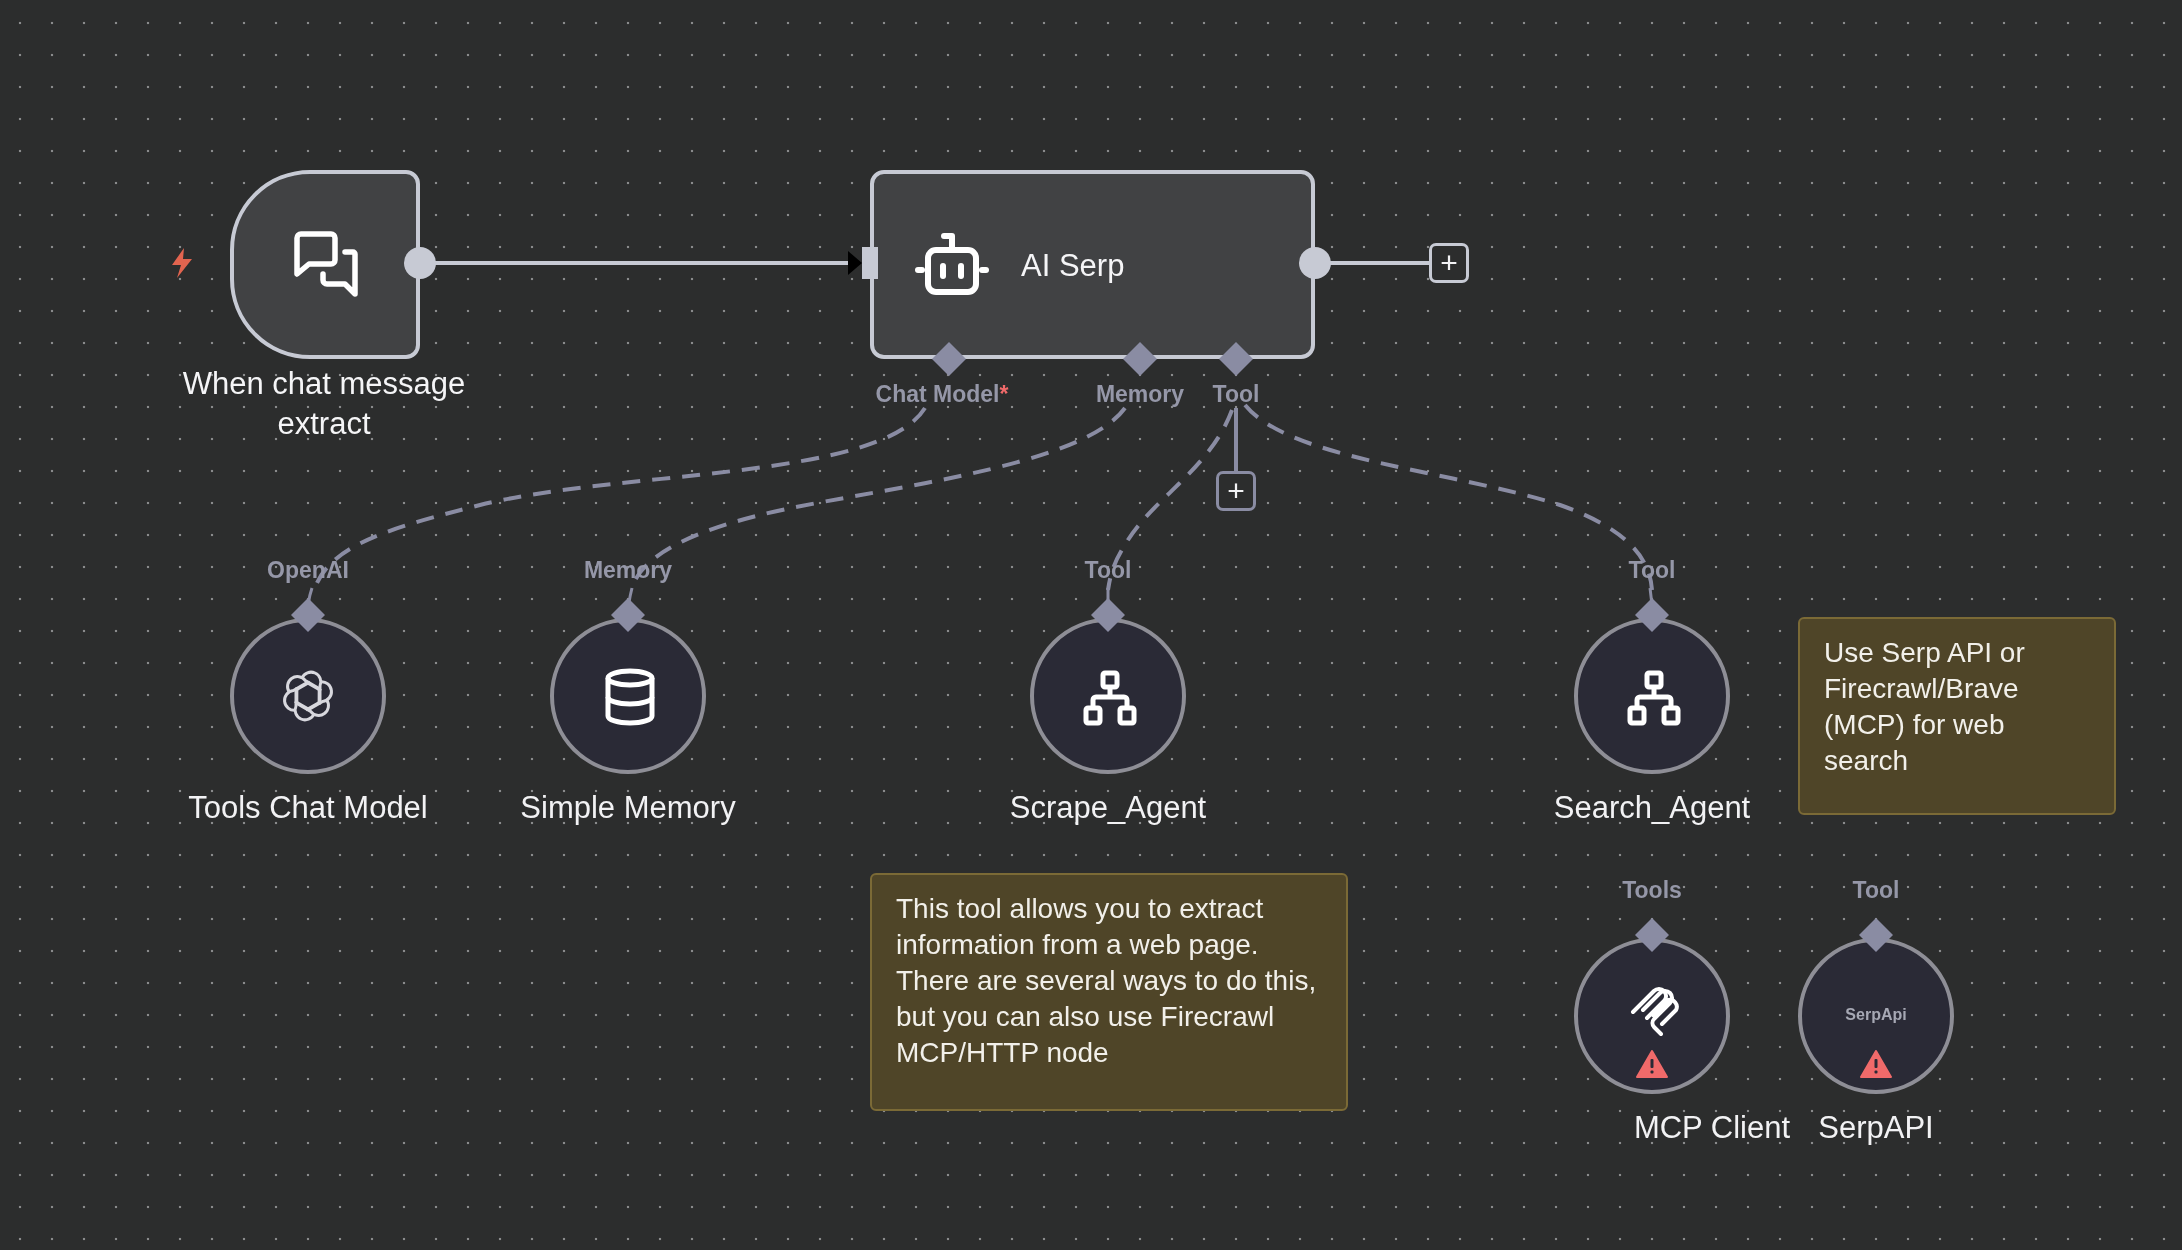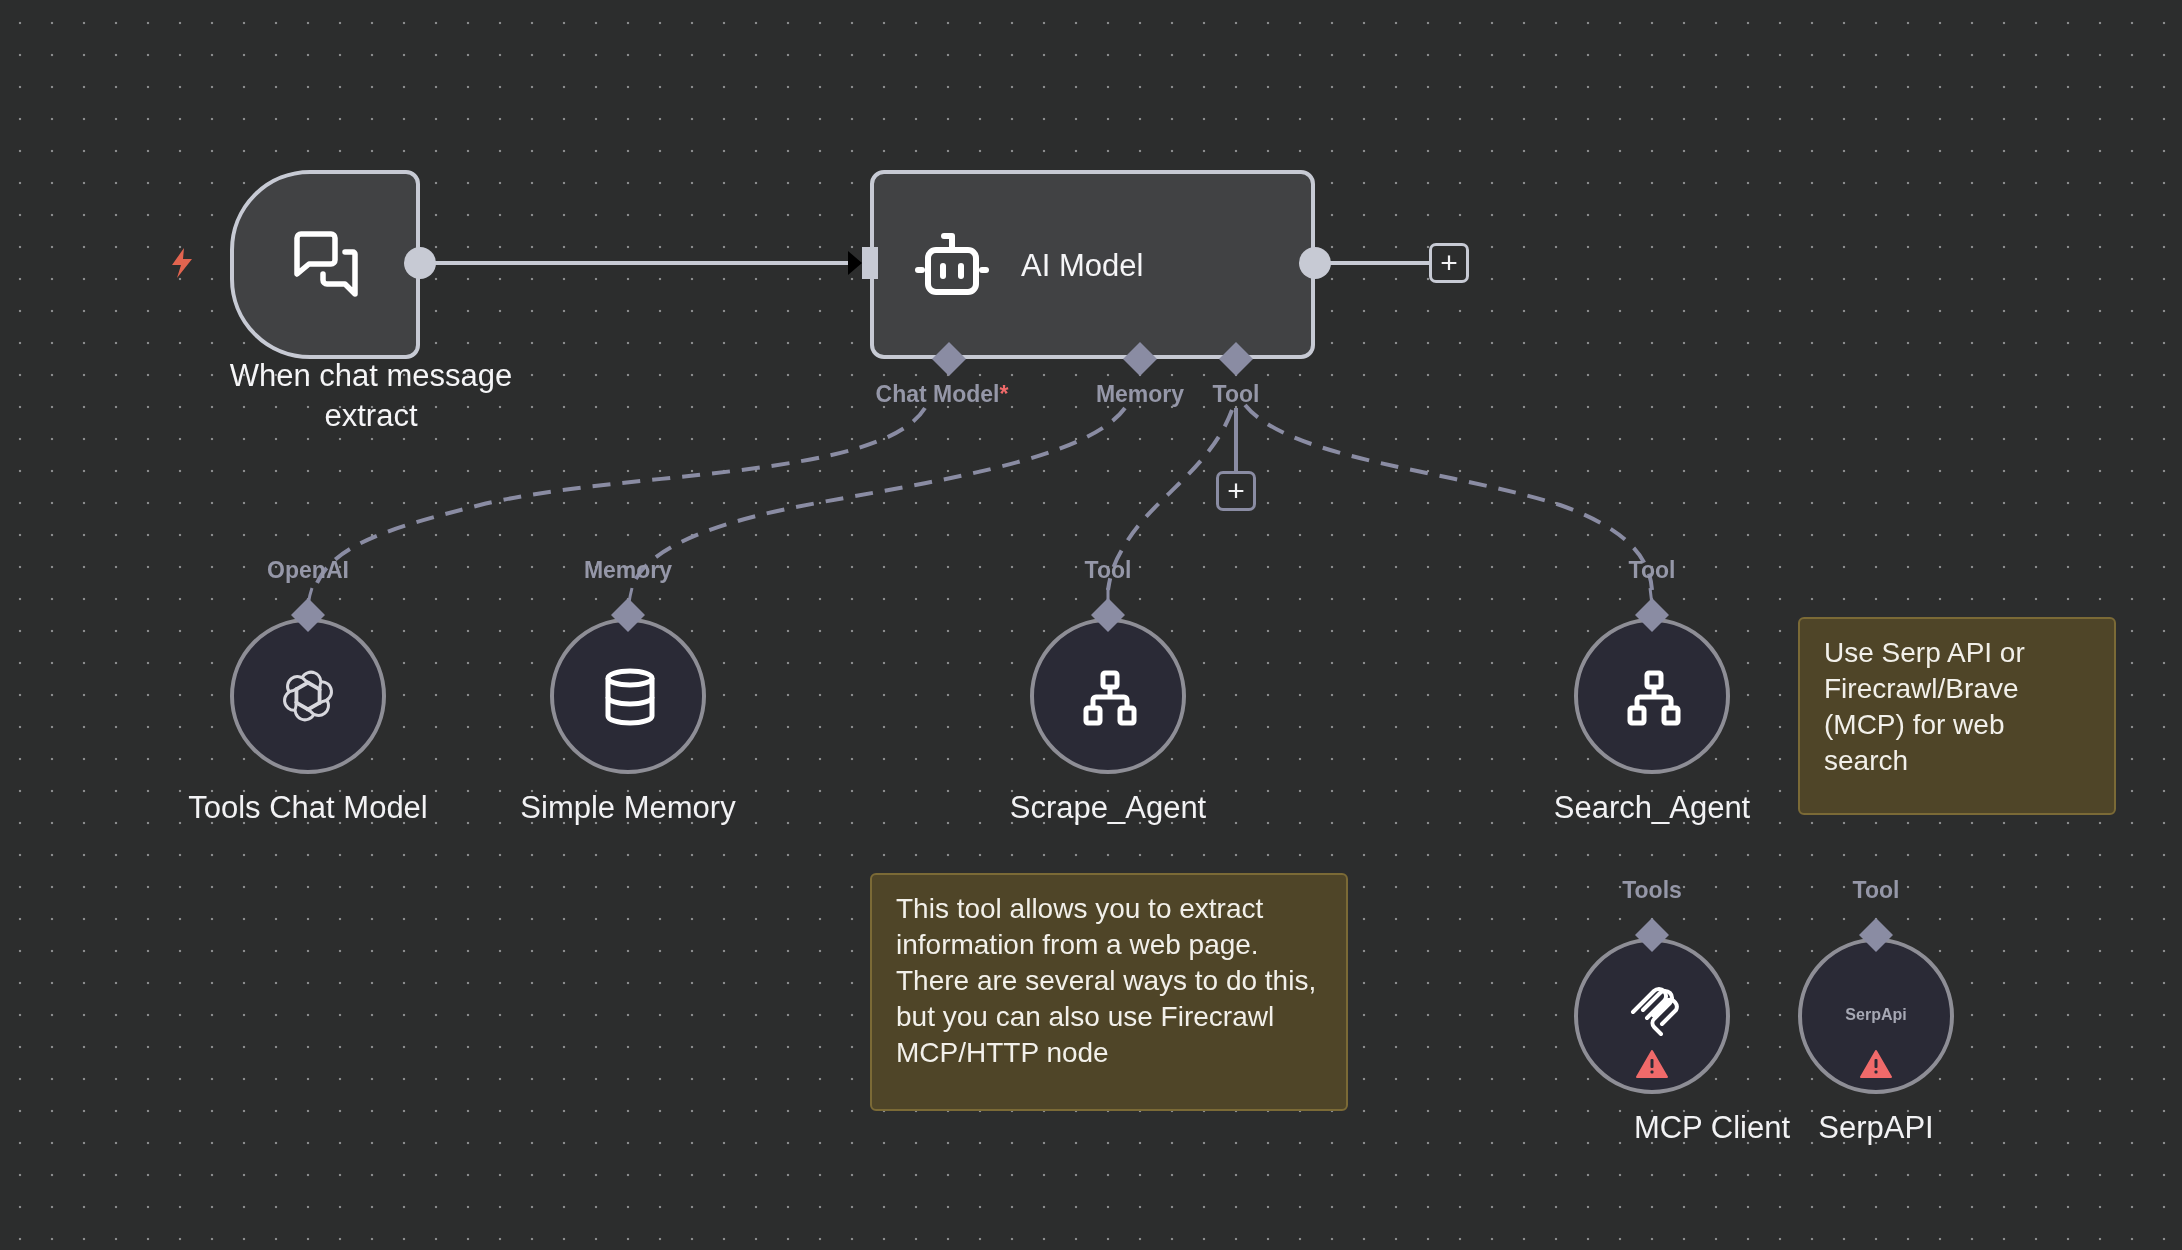--- a/index.html
+++ b/index.html
@@ -75,37 +75,37 @@
 </div>
 <div class="node-box trigger">
   <div class="abs" style="left:55px;top:52px;">
     <svg width="80" height="80" viewBox="0 0 80 80" fill="none" stroke="#fff" stroke-width="5.5" stroke-linecap="round" stroke-linejoin="round">
       <path d="M8 48 V12 A4 4 0 0 1 12 8 H42 A4 4 0 0 1 46 12 V34 A4 4 0 0 1 42 38 H20 Z"></path>
       <path d="M56 26 H64 A2 2 0 0 1 66 28 V68 L56 58 H38 A4 4 0 0 1 34 54 V48"></path>
     </svg>
   </div>
 </div>
 <div class="dot" style="left:420px;top:263px;"></div>
-<div class="abs node-title" style="left:324px;top:356px;transform:translateX(-50%);text-align:center;line-height:40px;margin-left:47px;">
+<div class="abs node-title" style="left:324px;top:364px;transform:translateX(-50%);text-align:center;line-height:40px;">
   <div>When chat message</div>
   <div>extract</div>
 </div>
 
 <div class="node-box agent">
   <div class="abs" style="left:40px;top:54px;">
     <svg width="76" height="76" viewBox="0 0 76 76" fill="none" stroke="#fff" stroke-width="6" stroke-linecap="round" stroke-linejoin="round">
       <path d="M30 8 H38 V22"></path>
       <rect x="14" y="22" width="48" height="42" rx="8"></rect>
       <line x1="4" y1="42" x2="8" y2="42"></line>
       <line x1="68" y1="42" x2="72" y2="42"></line>
       <line x1="29" y1="38" x2="29" y2="48"></line>
       <line x1="47" y1="38" x2="47" y2="48"></line>
     </svg>
   </div>
-  <div class="abs node-title" style="left:147px;top:74px;">AI Model</div>
+  <div class="abs node-title" style="left:147px;top:74px;">AI Serp</div>
 </div>
 <div class="abs" style="left:862px;top:247px;width:16px;height:32px;background:#c7cad4;"></div>
 <div class="dot" style="left:1315px;top:263px;"></div>
 <div class="plus-btn" style="left:1449px;top:263px;">
   <span>+</span>
 </div>
 
 <div class="diamond" style="left:949px;top:359px;"></div>
 <div class="diamond" style="left:1140px;top:359px;"></div>
 <div class="diamond" style="left:1236px;top:359px;"></div>

